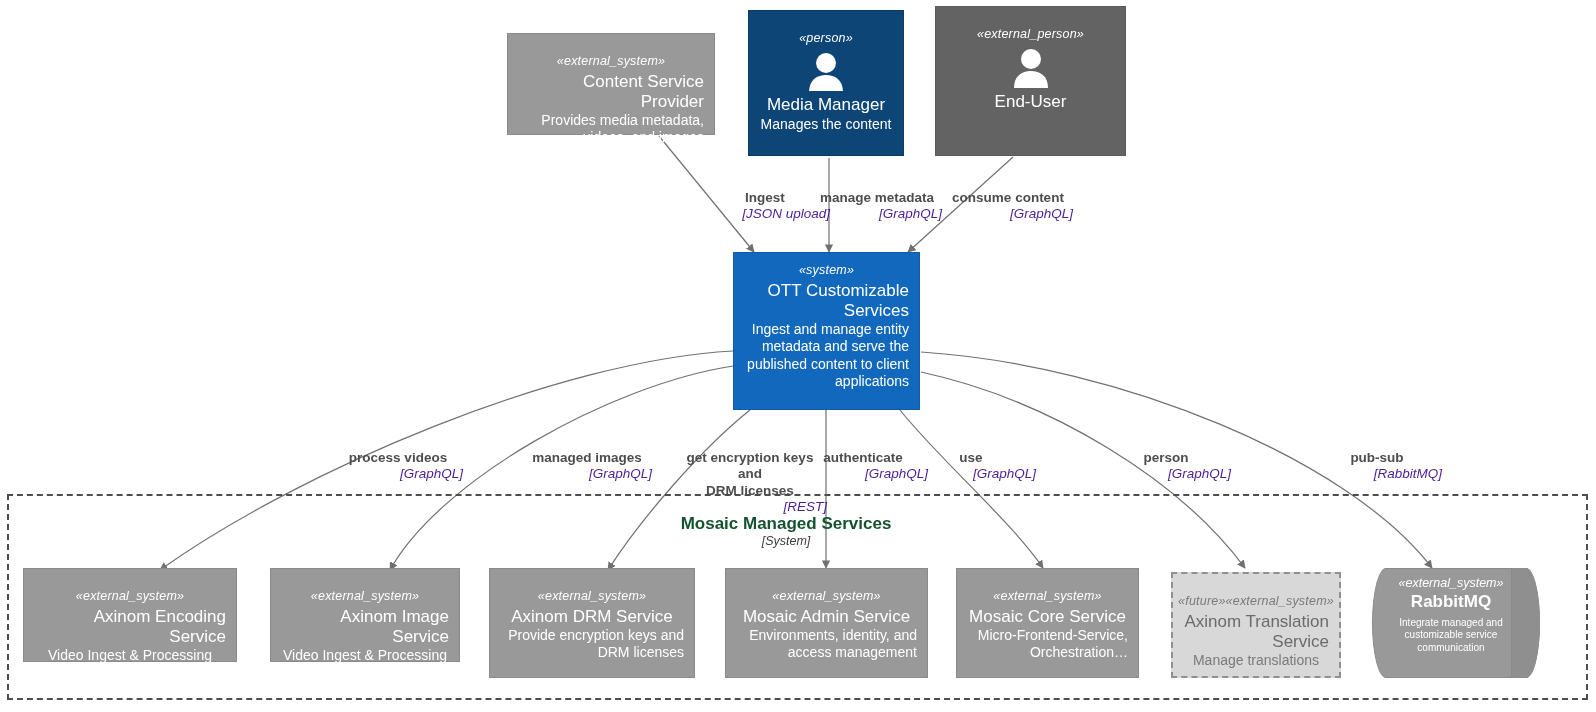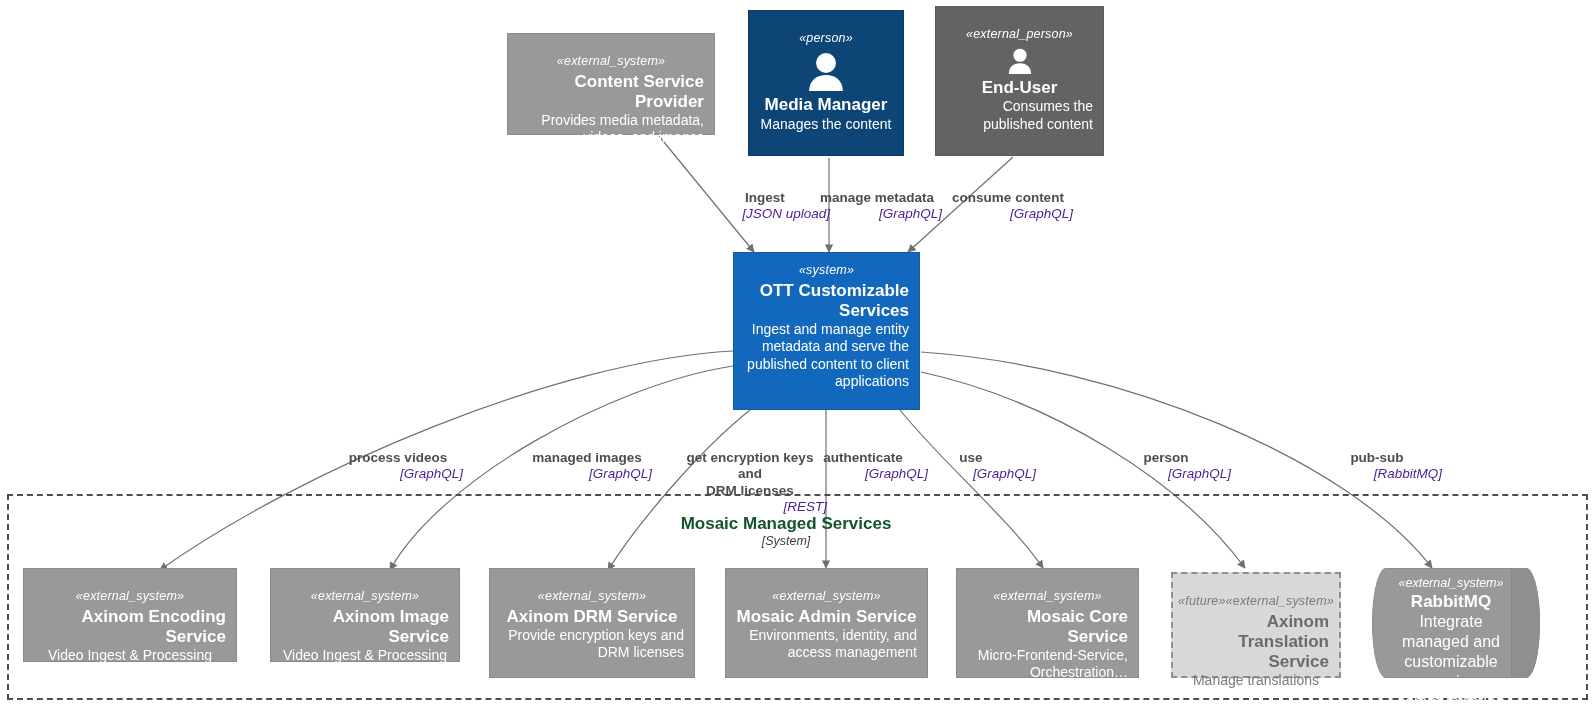--- a/index.html
+++ b/index.html
@@ -21,21 +21,21 @@
     text-align:right;
     padding:20px 10px;
     border:1px solid rgba(0,0,0,.18);
   }
   .node .stereo{
     font-size:12.5px;font-style:italic;line-height:1.25;
     letter-spacing:.2px;
     margin-bottom:2px;
   }
   .node .title{
-    font-size:17px;font-weight:bold;line-height:1.18;
+    font-size:17px;font-weight:normal;line-height:1.18;
   }
   .node .desc{
     font-size:14px;line-height:1.25;
     margin-top:auto;margin-bottom:2px;
   }
 
   
   .fill-grey      {background:#999999;color:#ffffff;border-color:#8a8a8a;}
   .fill-darkgrey  {background:#636363;color:#ffffff;border-color:#5a5a5a;}
   .fill-navy      {background:#0c4576;color:#ffffff;border-color:#0a3c66;}
@@ -134,28 +134,27 @@
   <div class="node fill-navy" style="left:748px;top:10px;width:156px;height:146px;">
     <div class="stereo">«person»</div>
     <svg class="person-icon" width="42" height="40" viewBox="0 0 42 40">
       <circle cx="21" cy="11" r="10" fill="#ffffff"></circle>
       <path d="M4 40 C4 28, 12 23, 21 23 C30 23, 38 28, 38 40 Z" fill="#ffffff"></path>
     </svg>
     <div class="title">Media Manager</div>
     <div class="desc">Manages the content</div>
   </div>
 
-  <div class="node fill-darkgrey" style="left:935px;top:6px;width:169px;height:150px;">
+  <div class="node fill-darkgrey" style="left:935px;top:6px;width:191px;height:150px;">
     <div class="stereo">«external_person»</div>
     <svg class="person-icon" width="42" height="40" viewBox="0 0 42 40">
       <circle cx="21" cy="11" r="10" fill="#ffffff"></circle>
       <path d="M4 40 C4 28, 12 23, 21 23 C30 23, 38 28, 38 40 Z" fill="#ffffff"></path>
     </svg>
     <div class="title">End-User</div>
-    <div class="desc">Consumes the published content</div>
   </div>
 
   <div class="edge-label" style="left:700px;top:190px;width:130px;">
     <span class="l1">Ingest</span>
     <span class="l2">[JSON upload]</span>
   </div>
   <div class="edge-label" style="left:812px;top:190px;width:130px;">
     <span class="l1">manage metadata</span>
     <span class="l2">[GraphQL]</span>
   </div>
@@ -239,17 +238,17 @@
     <div class="title" style="color:#6b6b6b;">Axinom Translation Service</div>
     <div class="desc" style="color:#7a7a7a;">Manage translations</div>
   </div>
 
   <div class="queue" style="left:1372px;top:568px;width:168px;height:110px;">
     <div class="qbody"></div>
     <div class="qcap"></div>
     <div class="qcontent">
       <div class="stereo" style="font-size:12.5px;font-style:italic;margin-bottom:2px;">«external_system»</div>
       <div class="title" style="font-size:17px;font-weight:bold;">RabbitMQ</div>
-      <div class="desc" style="font-size:16px;line-height:1.25;margin-top:auto;margin-bottom:18px;">Integrate managed and customizable service communication</div>
+      <div class="desc" style="font-size:10px;line-height:1.25;margin-top:auto;margin-bottom:18px;">Integrate managed and customizable service communication</div>
     </div>
   </div>
 
 </div>
 
 </body></html>

